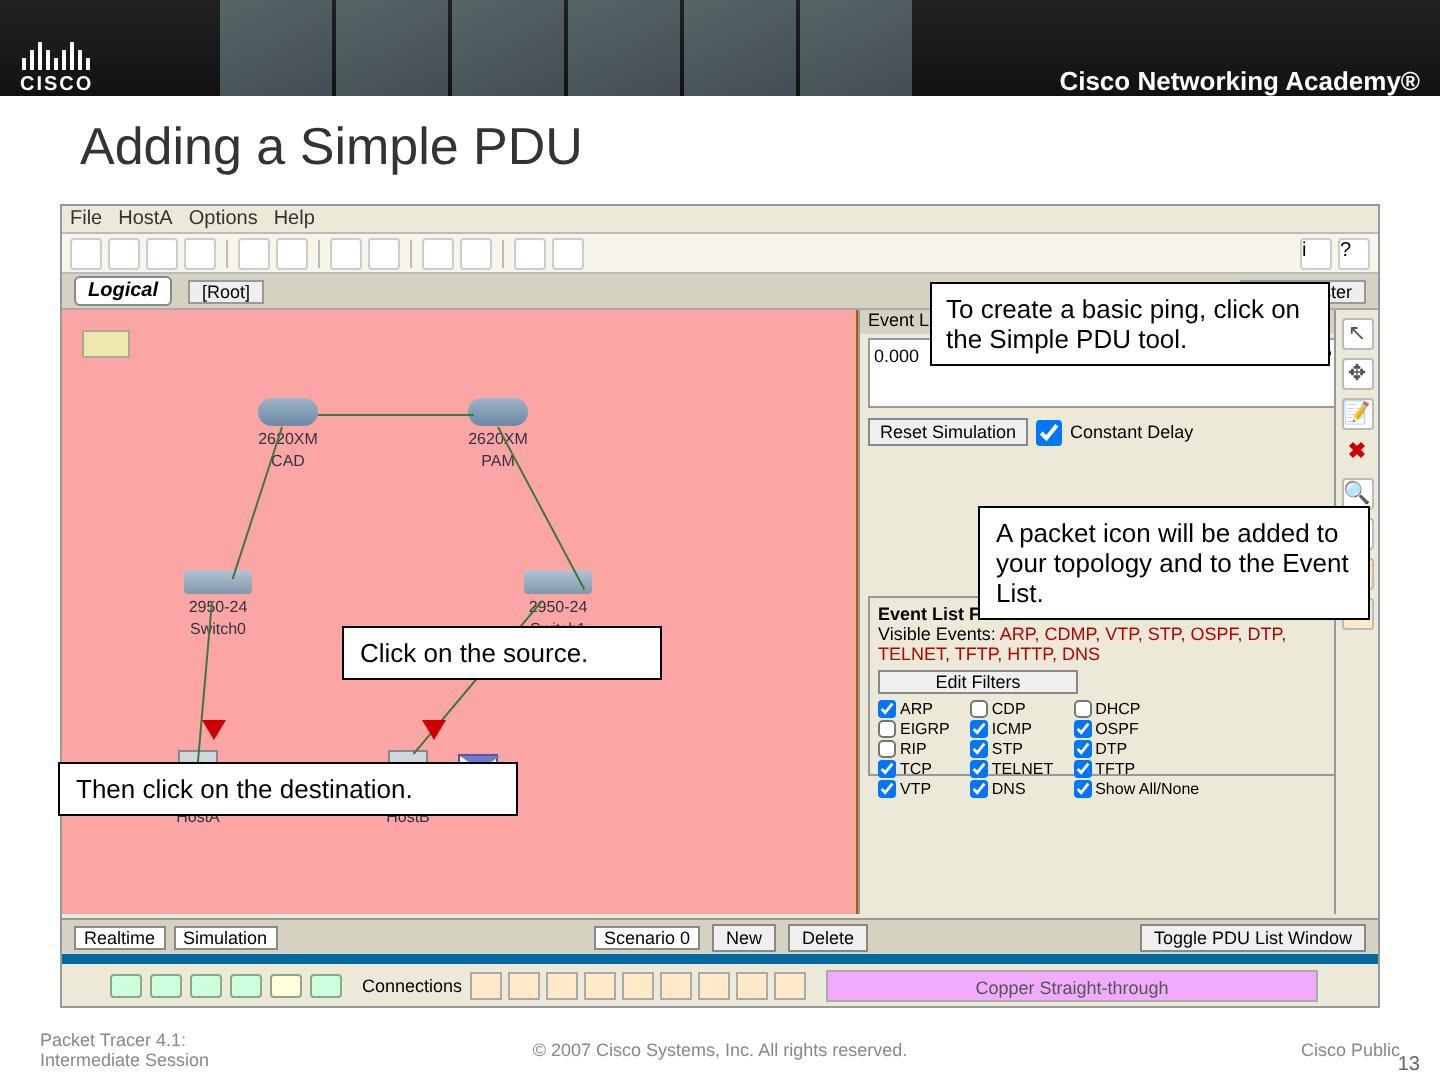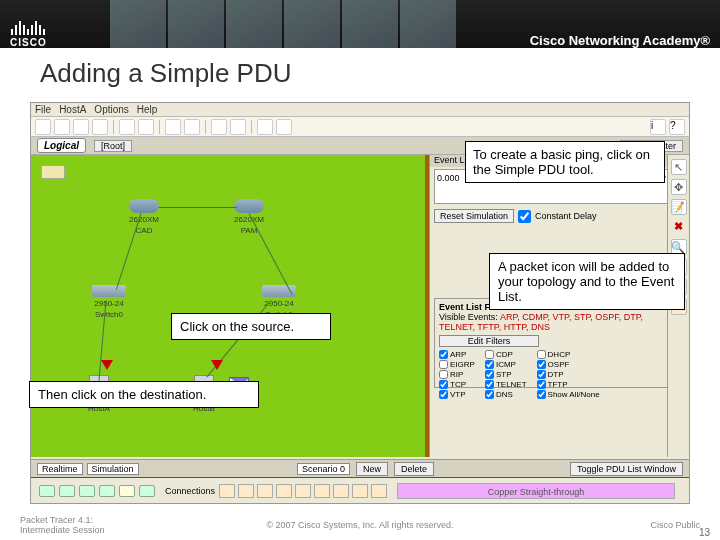--- a/index.html
+++ b/index.html
@@ -24,21 +24,21 @@
   .toolbar { height:20px; background:#f7f5ea; border-bottom:1px solid #bbb; display:flex; align-items:center; gap:3px; padding:0 4px;}
   .toolbar .tbtn { width:16px; height:16px; background:#fff; border:1px solid #ccc; border-radius:2px; }
   .toolbar .tsep { width:1px; height:14px; background:#bbb; margin:0 2px;}
   .tabbar { height:18px; background:#d6d2c2; display:flex; align-items:center; padding:0 6px; gap:8px; border-bottom:1px solid #aaa;}
   .tab { background:#fff; border:1px solid #888; border-radius:3px; padding:1px 6px; font-style:italic; font-weight:bold; font-size:10px;}
   .root-chip { border:1px solid #999; padding:0 6px; font-size:9px; background:#eee;}
   .tabbar .right { margin-left:auto; display:flex; gap:4px;}
   .hint1 { position:absolute; right:24px; top:38px; width:200px; border:1px solid #000; background:#fff; padding:5px 7px; font-size:13px; z-index:5;}
 
   .workspace { position:absolute; left:0; top:52px; right:0; bottom:46px; display:flex; }
-  .canvas { flex:1; background:#84cc16; position:relative; border-right:4px solid #a16207; }
+  .canvas { flex:1; background:#fca5a5; position:relative; border-right:1px solid #a16207; }
   .right-pane { width:260px; background:#ece9d8; border-left:1px solid #999; position:relative; }
   .tool-rail { position:absolute; right:0; top:52px; width:22px; background:#ece9d8; border-left:1px solid #999; display:flex; flex-direction:column; align-items:center; padding-top:4px; gap:4px; bottom:46px;}
   .rail-ico { width:16px; height:16px; border:1px solid #bbb; background:#fff; border-radius:2px; font-size:11px; line-height:14px; text-align:center; color:#555;}
   .rail-del { color:#c00; font-weight:bold; border:none; background:none;}
 
   
   .dev { position:absolute; width:36px; text-align:center; font-size:8px; color:#334; }
   .router { width:30px; height:14px; background:linear-gradient(#9db3c9,#6b8aa5); border-radius:7px; margin:0 auto;}
   .switch { width:34px; height:12px; background:linear-gradient(#b5c4d3,#8197ab); border-radius:2px; margin:0 auto;}
   .pc { width:20px; height:16px; background:#cfd7dc; border:1px solid #888; margin:0 auto; position:relative;}
@@ -65,21 +65,21 @@
   .proto-col { display:flex; flex-direction:column; gap:1px;}
   .chk { display:flex; align-items:center; gap:2px;}
   .chk input { width:9px; height:9px;}
 
   
   .sim-bar { position:absolute; left:0; right:260px; bottom:26px; height:18px; background:#d6d2c2; border-top:1px solid #999; display:flex; align-items:center; gap:4px; padding:0 6px; font-size:9px;}
   .sim-tab { border:1px solid #888; background:#fff; padding:0 4px;}
   .scenario-bar { position:absolute; left:260px; right:0; bottom:26px; height:18px; background:#d6d2c2; border-top:1px solid #999; display:flex; align-items:center; gap:6px; padding:0 6px; font-size:9px;}
   .toggle-btn { border:1px solid #888; background:#efefef; padding:1px 6px;}
 
-  .device-bar { position:absolute; left:0; right:0; bottom:0; height:26px; background:#ece9d8; border-top:1px solid #0369a1; display:flex; align-items:center; padding:0 8px; gap:4px; font-size:9px;}
+  .device-bar { position:absolute; left:0; right:0; bottom:0; height:26px; background:#ece9d8; border-top:5px solid #0369a1; display:flex; align-items:center; padding:0 24px; gap:4px; font-size:9px;}
   .dev-ico { width:16px; height:12px; background:#cfd; border:1px solid #8a8; border-radius:2px;}
   .dev-bar-mid { flex:1; text-align:center; background:#f0abfc; border:1px solid #aaa; height:16px; line-height:16px; margin:0 6px; color:#555;}
   .dev-picks { display:flex; gap:3px; }
   .pick { width:16px;height:14px;border:1px solid #aaa;background:#ffe9c7;}
 
   
   .footer { position:absolute; left:0; right:0; bottom:0; height:30px; display:flex; align-items:center; padding:0 20px; font-size:9px; color:#888; }
   .footer .ft-left { width:120px;}
   .footer .ft-mid { flex:1; text-align:center;}
   .footer .ft-right { width:120px; text-align:right;}

